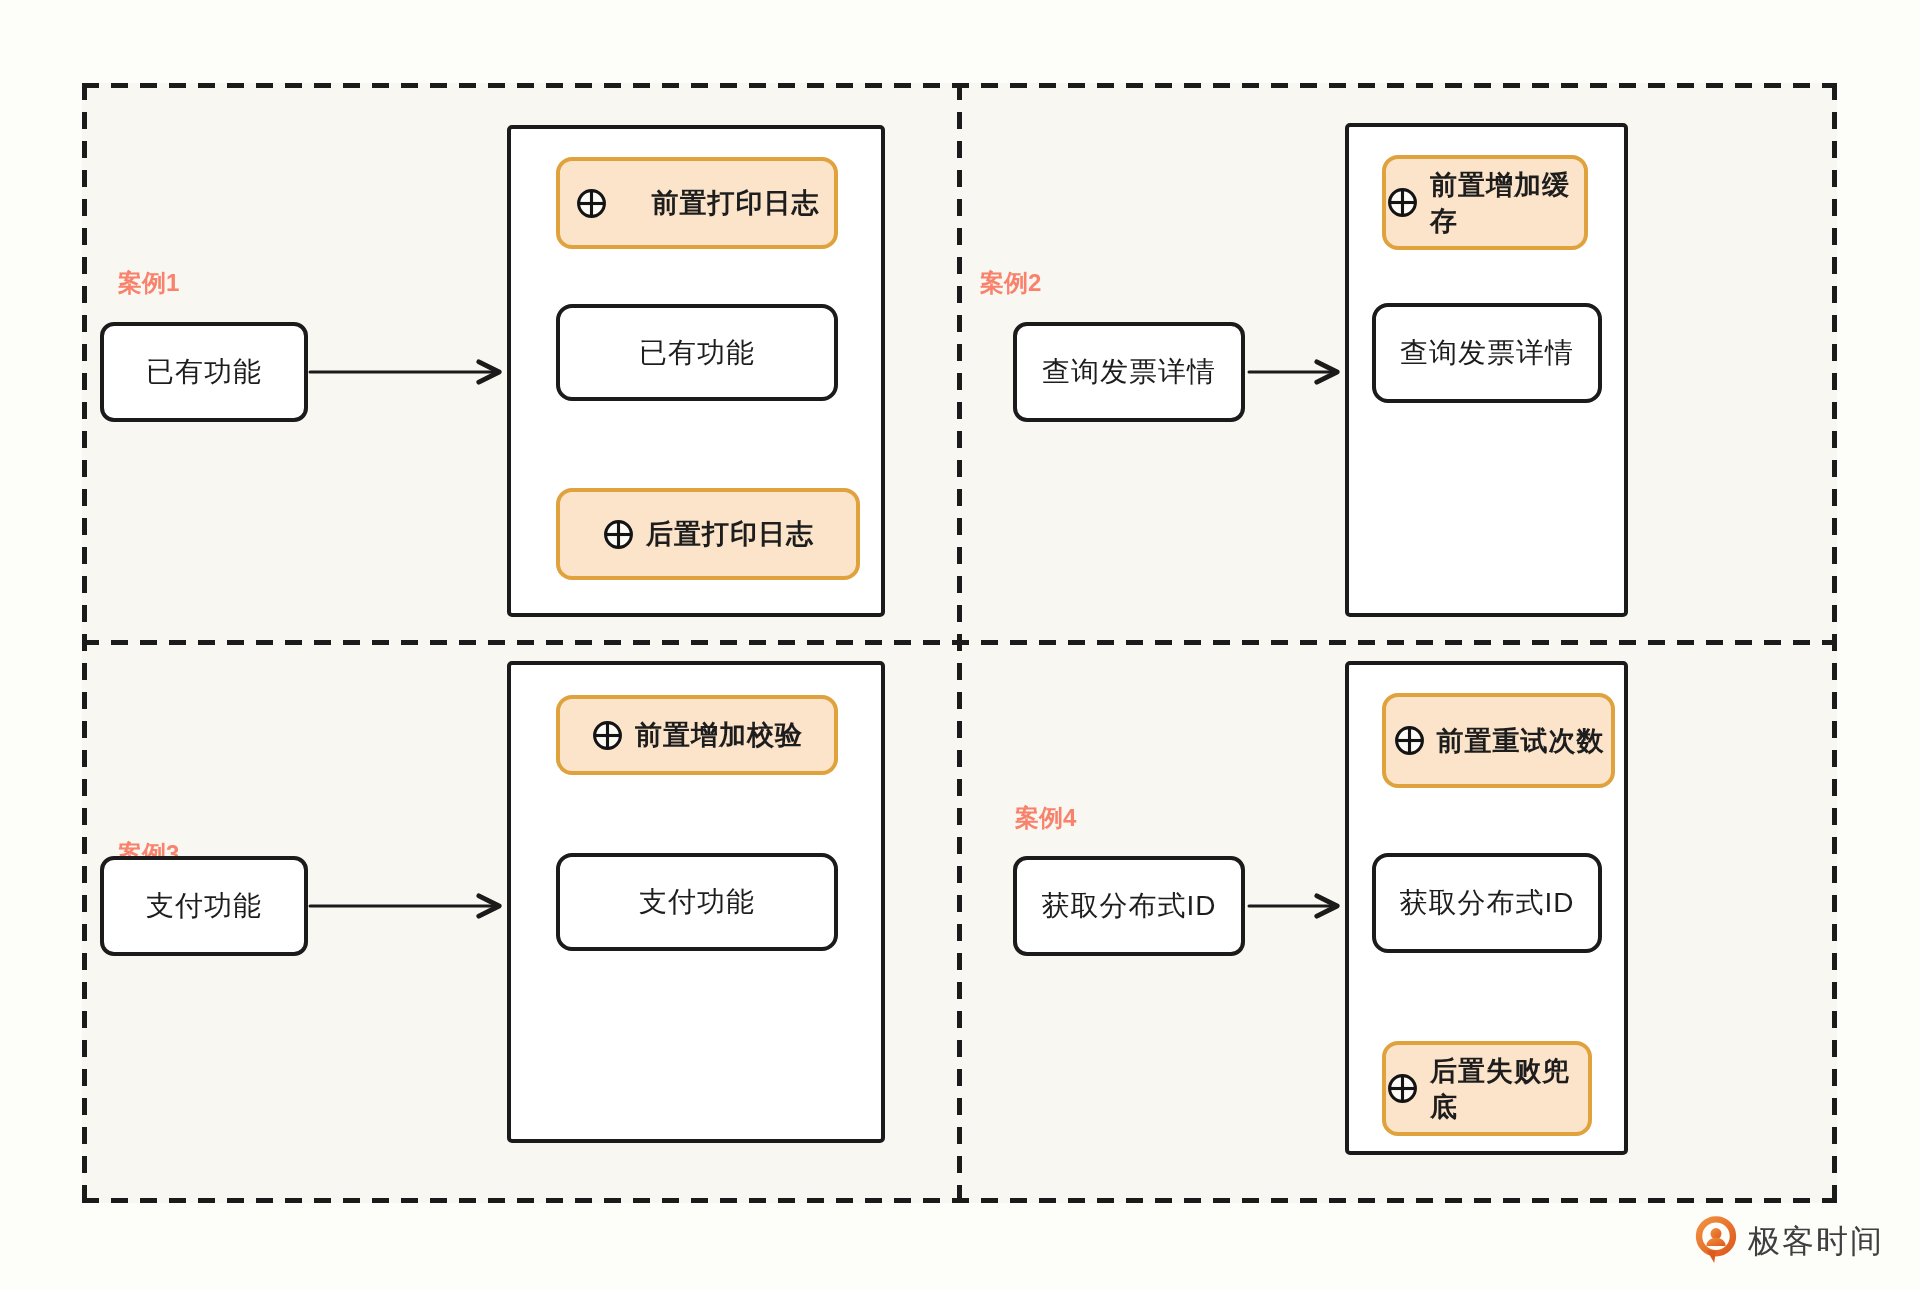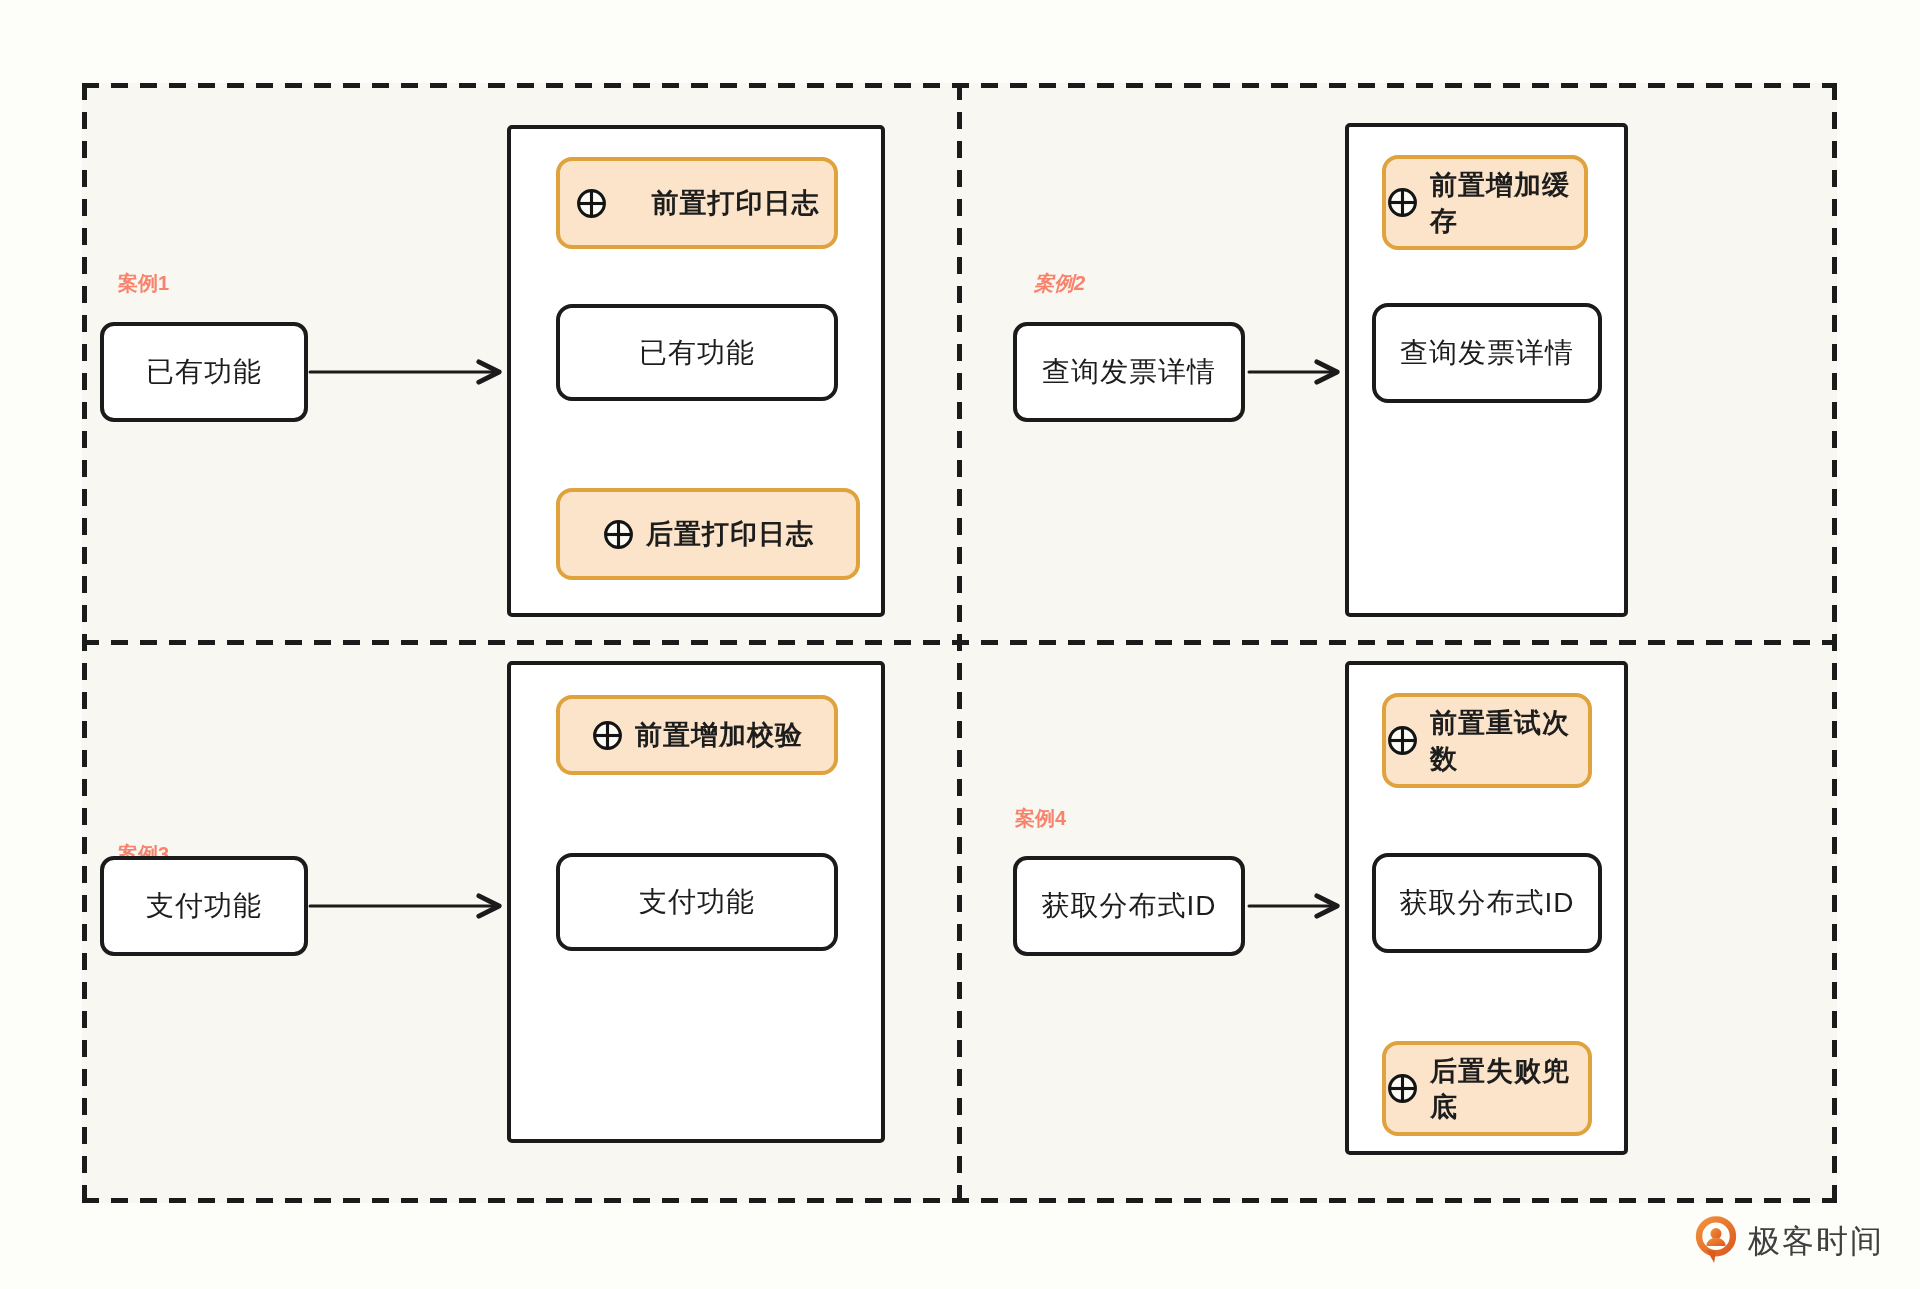--- a/index.html
+++ b/index.html
@@ -12,21 +12,21 @@
     background:var(--canvas-bg,#fdfdfa);
     font-family:"Liberation Sans","DejaVu Sans",sans-serif;
     -webkit-font-smoothing:antialiased;
   }
   .stage{position:relative;width:1920px;height:1289px;overflow:hidden;}
   .panel{position:absolute;background:var(--panel-bg,#f8f7f1);}
   .hdash{position:absolute;height:5px;
     background-image:repeating-linear-gradient(90deg,var(--ink,#1b1b1b) 0 17px,transparent 17px 29px);}
   .vdash{position:absolute;width:5px;
     background-image:repeating-linear-gradient(180deg,var(--ink,#1b1b1b) 0 17px,transparent 17px 29px);}
-  .case-label{position:absolute;color:var(--case-label,#f8826c);font-size:20px;font-weight:700;line-height:34px;}
+  .case-label{position:absolute;color:var(--case-label,#f8826c);font-size:24px;font-weight:700;line-height:34px;}
   .container-box{position:absolute;background:var(--node-bg,#fff);border:4px solid var(--ink,#1b1b1b);border-radius:5px;box-sizing:border-box;}
   .node{position:absolute;display:flex;align-items:center;justify-content:center;
     background:var(--node-bg,#fff);border:4px solid var(--ink,#1b1b1b);border-radius:16px;
     box-sizing:border-box;color:#1d1d1d;font-size:28px;letter-spacing:1px;}
   .node.source{border-radius:14px;}
   .node.aop{background:var(--aop-bg,#fbe4ca);border-color:var(--aop-border,#dfa23c);
     font-weight:700;font-size:27px;gap:11px;}
   .node .glyph{flex:0 0 auto;display:flex;}
   .arrows{position:absolute;left:0;top:0;pointer-events:none;}
   .brand{position:absolute;display:flex;align-items:center;gap:10px;}
@@ -89,21 +89,21 @@
     <span class="glyph">
       <svg width="33" height="33" viewBox="0 0 32 32">
           <circle cx="16" cy="16" r="12.5" fill="#fcfbf6" stroke="#141414" stroke-width="3"></circle>
           <line x1="16" y1="3.5" x2="16" y2="28.5" stroke="#141414" stroke-width="3"></line>
           <line x1="3.5" y1="16" x2="28.5" y2="16" stroke="#141414" stroke-width="3"></line>
         </svg>
     </span>
     <span>后置打印日志</span>
   </div>
 
-  <div class="case-label" style="left:1034px;top:266px;font-style:italic;">案例2</div>
+  <div class="case-label" style="left:980px;top:266px;">案例2</div>
   <div class="node source" style="left:1013px;top:322px;width:232px;height:100px;">
     <span>查询发票详情</span>
   </div>
   <div class="container-box" style="left:1345px;top:123px;width:283px;height:494px;"></div>
   <div class="node aop" style="left:1382px;top:155px;width:206px;height:95px;">
     <span class="glyph">
       <svg width="33" height="33" viewBox="0 0 32 32">
           <circle cx="16" cy="16" r="12.5" fill="#fcfbf6" stroke="#141414" stroke-width="3"></circle>
           <line x1="16" y1="3.5" x2="16" y2="28.5" stroke="#141414" stroke-width="3"></line>
           <line x1="3.5" y1="16" x2="28.5" y2="16" stroke="#141414" stroke-width="3"></line>
@@ -132,21 +132,21 @@
   </div>
   <div class="node" style="left:556px;top:853px;width:282px;height:98px;">
     <span>支付功能</span>
   </div>
 
   <div class="case-label" style="left:1015px;top:801px;">案例4</div>
   <div class="node source" style="left:1013px;top:856px;width:232px;height:100px;">
     <span>获取分布式ID</span>
   </div>
   <div class="container-box" style="left:1345px;top:661px;width:283px;height:494px;"></div>
-  <div class="node aop" style="left:1382px;top:693px;width:210px;height:95px;">
+  <div class="node aop" style="left:1382px;top:693px;width:233px;height:95px;">
     <span class="glyph">
       <svg width="33" height="33" viewBox="0 0 32 32">
           <circle cx="16" cy="16" r="12.5" fill="#fcfbf6" stroke="#141414" stroke-width="3"></circle>
           <line x1="16" y1="3.5" x2="16" y2="28.5" stroke="#141414" stroke-width="3"></line>
           <line x1="3.5" y1="16" x2="28.5" y2="16" stroke="#141414" stroke-width="3"></line>
         </svg>
     </span>
     <span>前置重试次数</span>
   </div>
   <div class="node" style="left:1372px;top:853px;width:230px;height:100px;">

